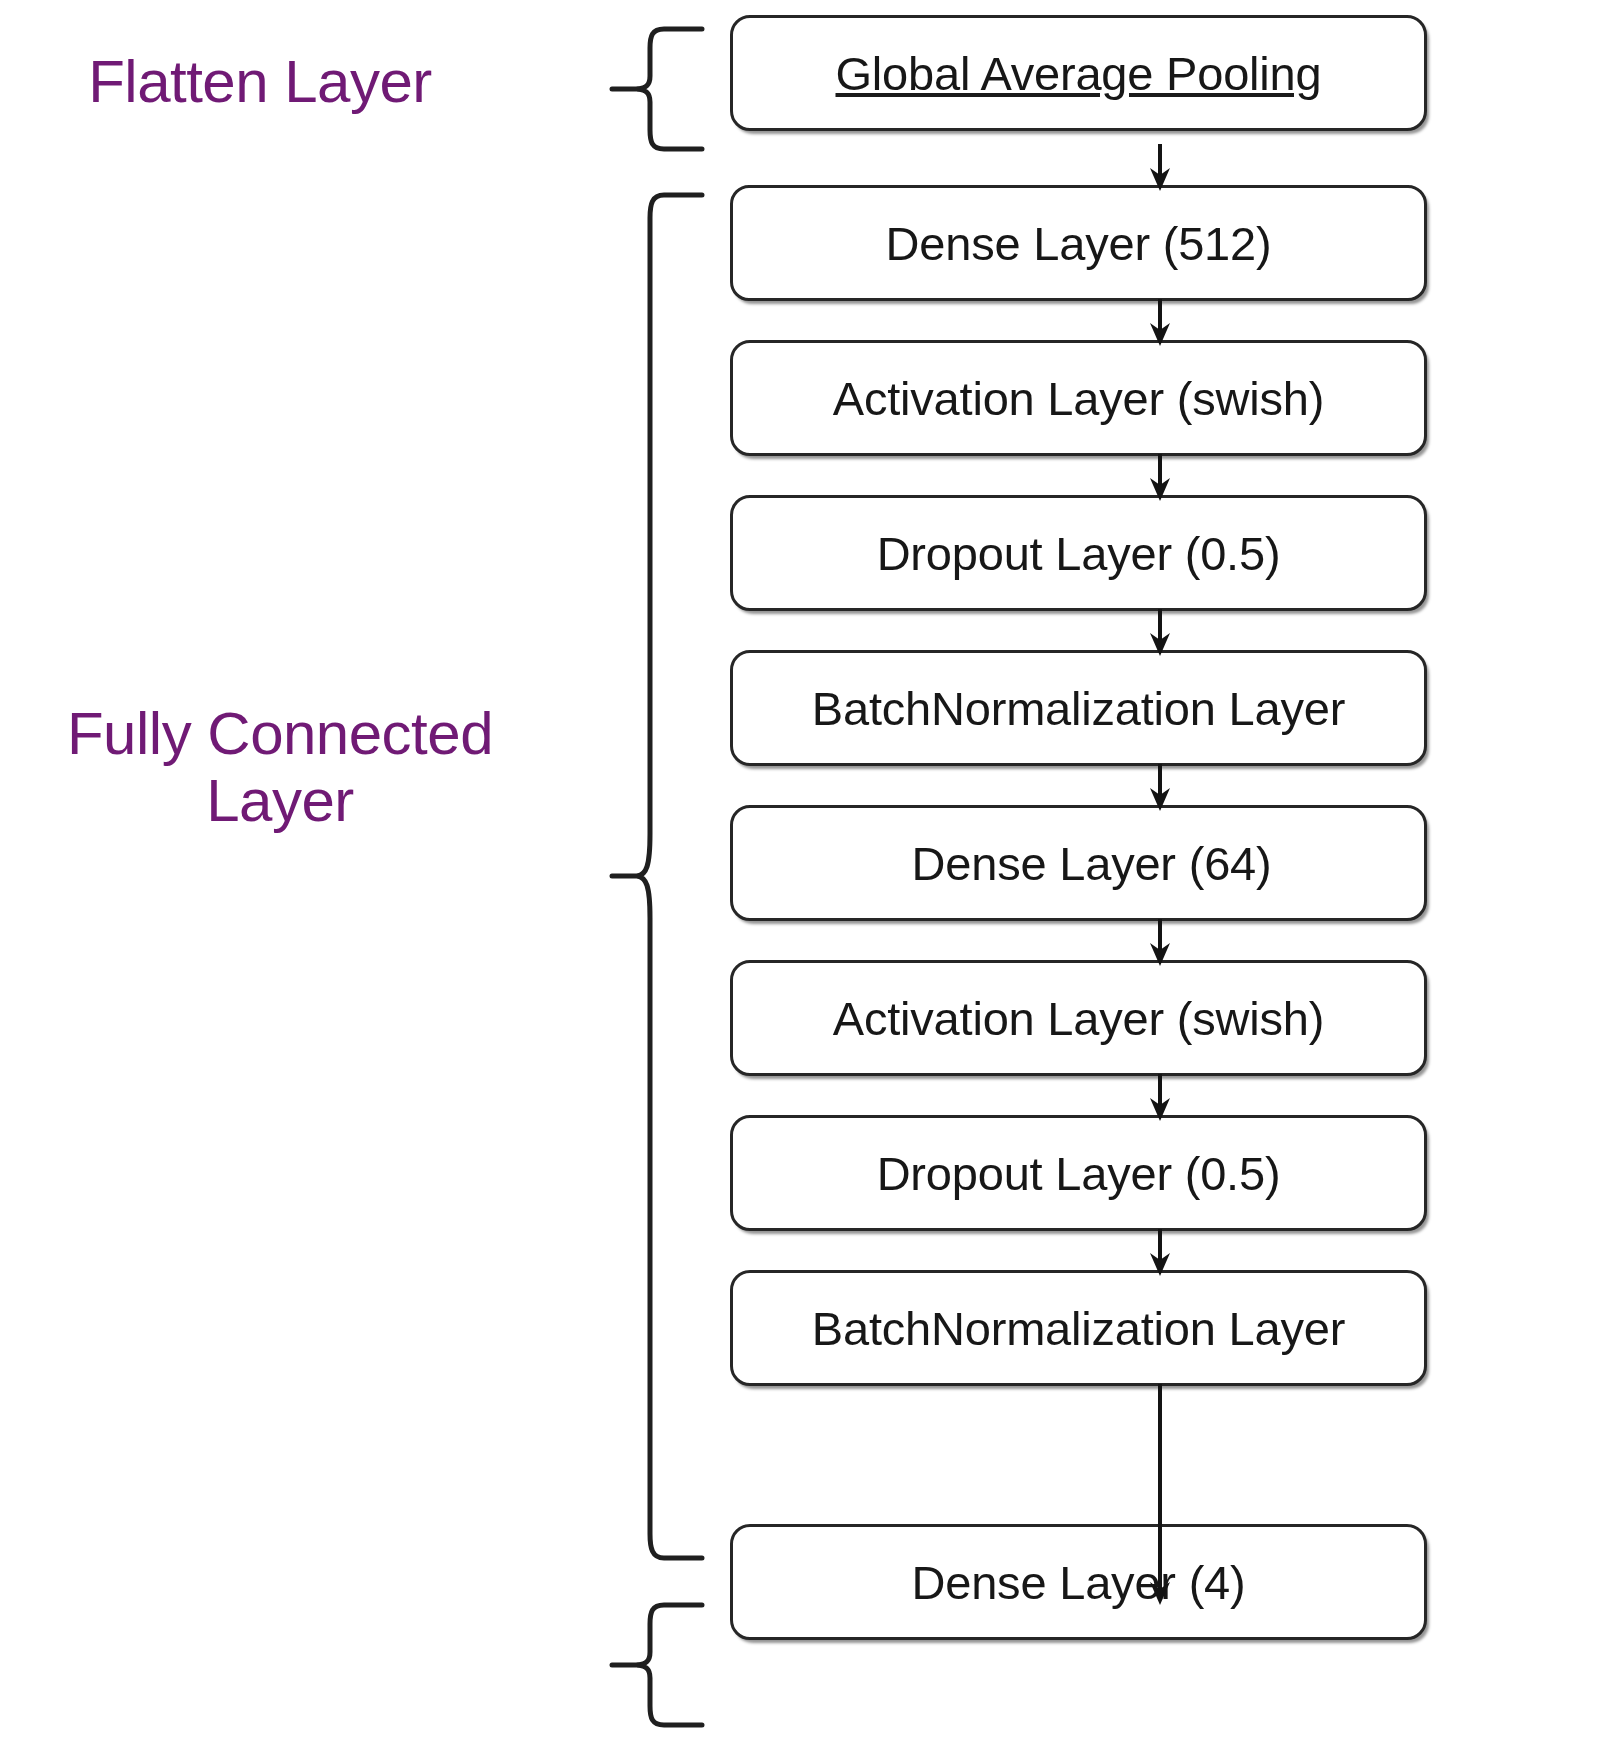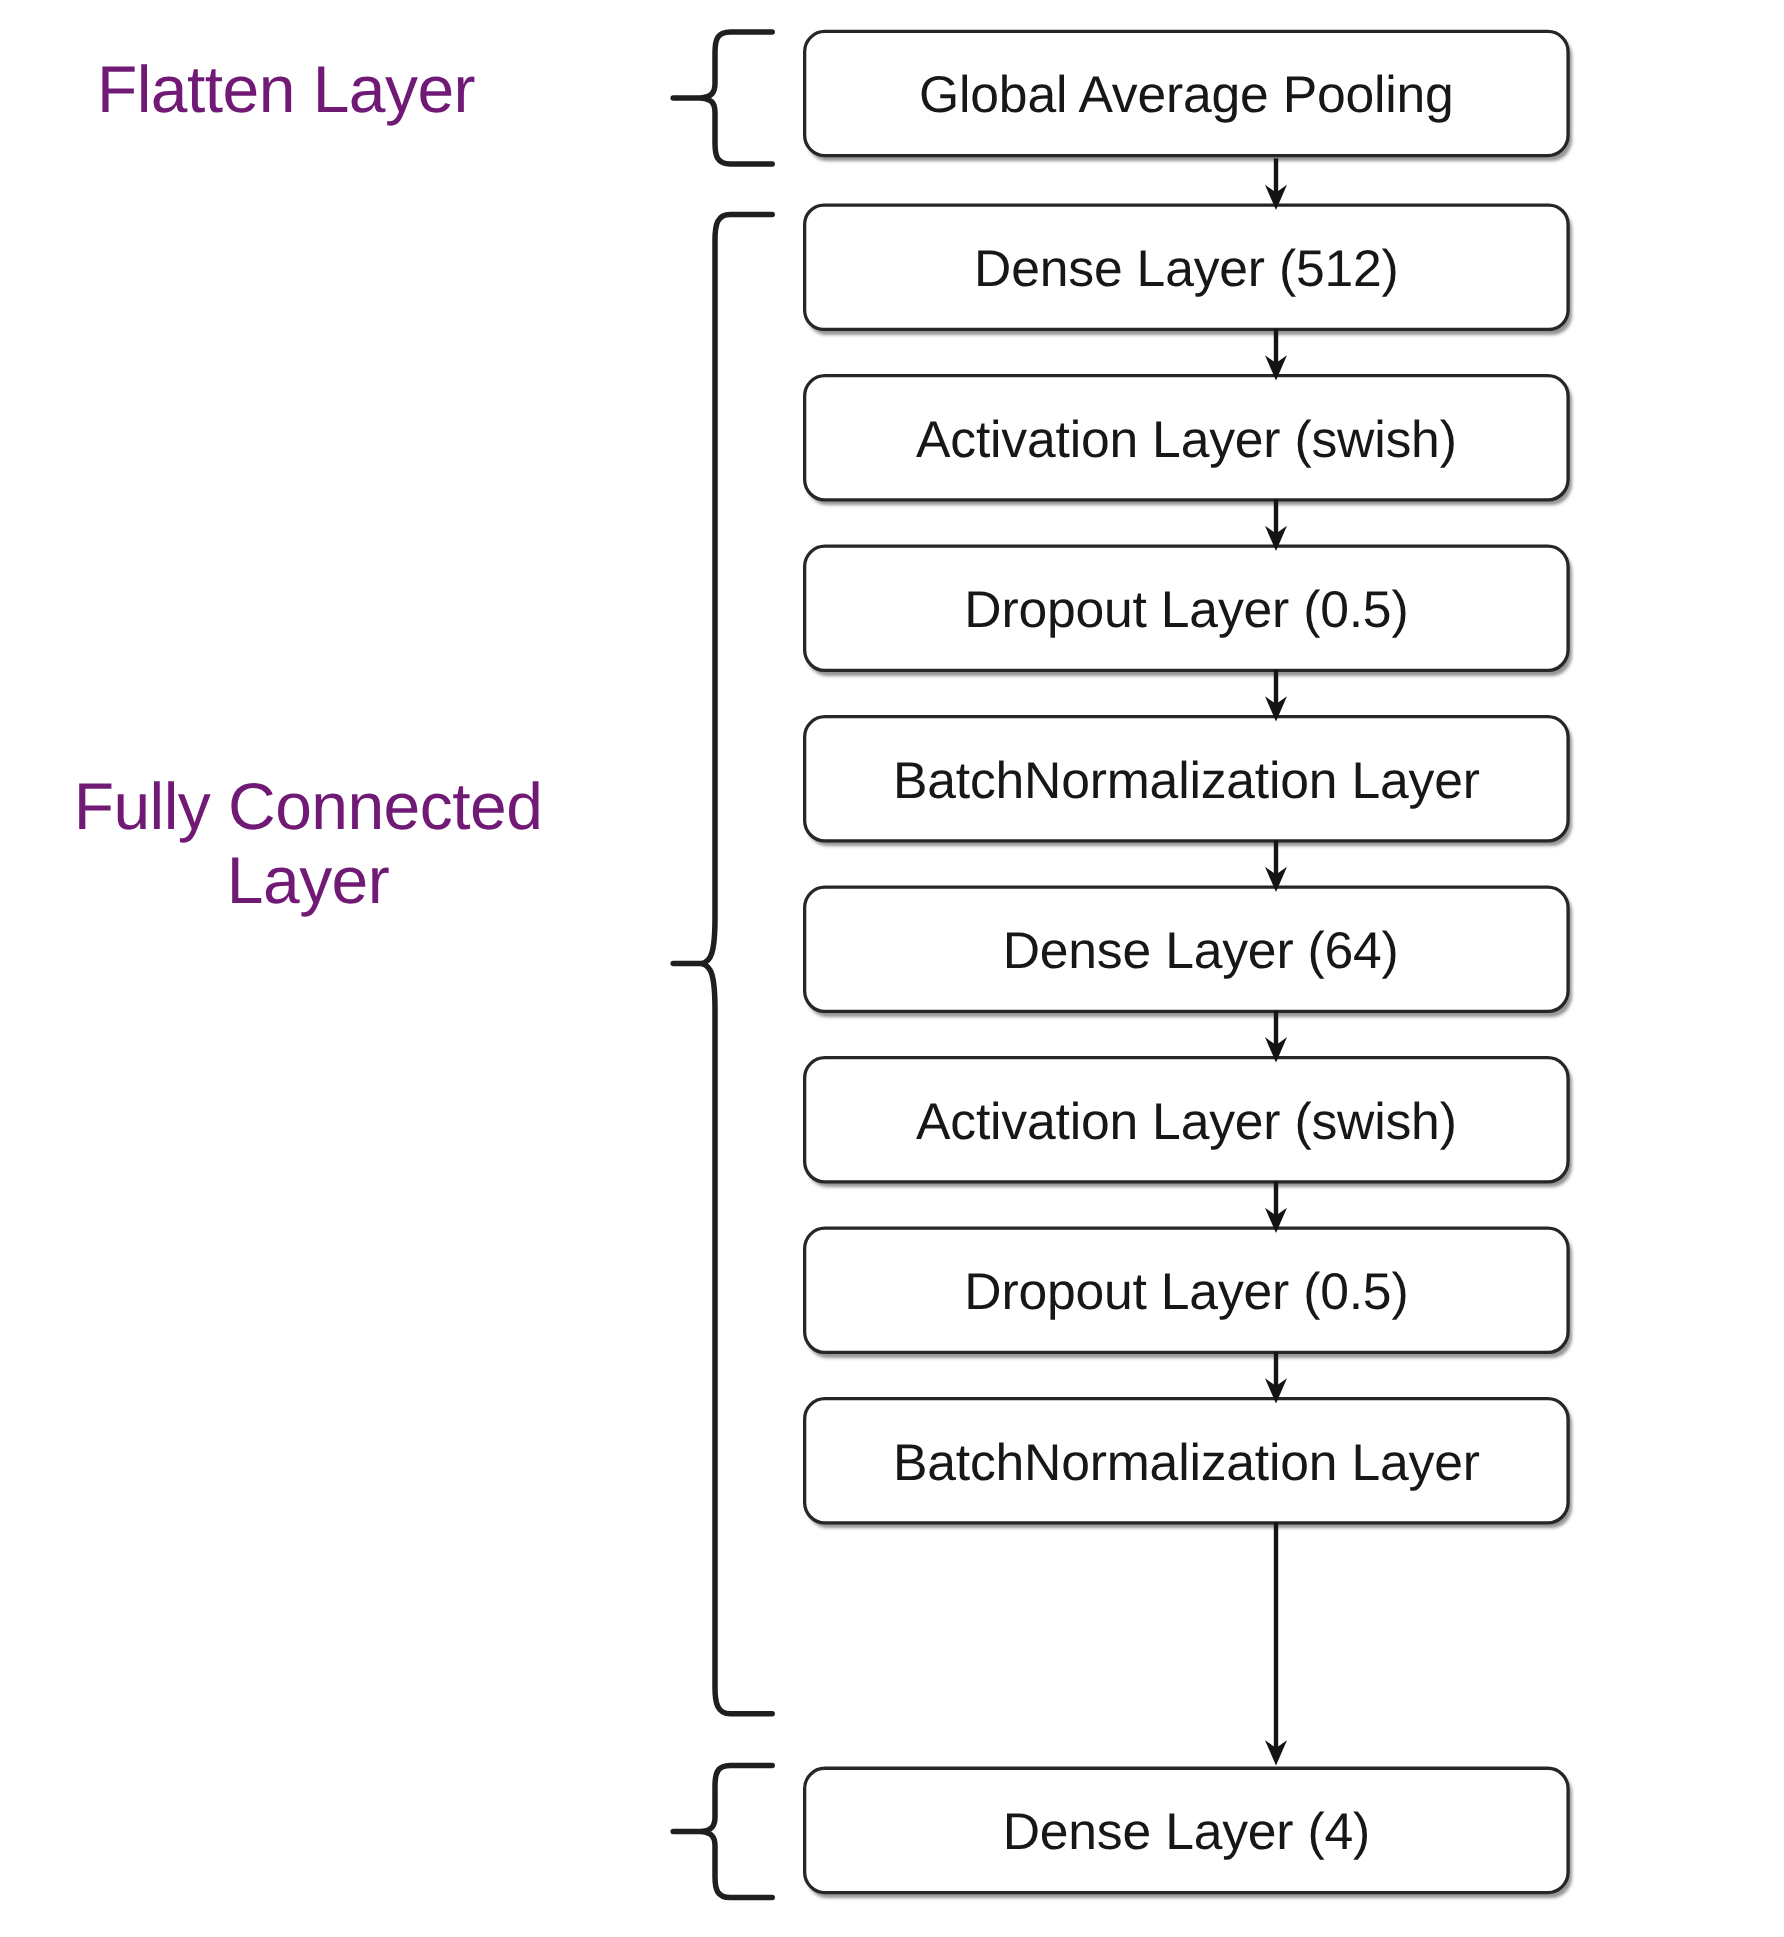--- a/index.html
+++ b/index.html
@@ -135,21 +135,21 @@
                L 38 50
                C 38 59 34 62 26 63
                C 34 64 38 67 38 76
                L 38 104
                C 38 116 40 123 52 123
                L 90 123"></path>
       <path d="M 26 63 L 0 63"></path>
     </svg>
   </div>
 
-  <div class="layer-box" style="top:27px;">
+  <div class="layer-box" style="top:15px;text-decoration:underline;">
     <span class="label">Global Average Pooling</span>
   </div>
 
   <div class="layer-box" style="top:185px;border-radius:19px;">
     <span class="label">Dense Layer (512)</span>
   </div>
 
   <div class="layer-box" style="top:340px;">
     <span class="label">Activation Layer (swish)</span>
   </div>
@@ -171,21 +171,21 @@
   </div>
 
   <div class="layer-box" style="top:1115px;">
     <span class="label">Dropout Layer (0.5)</span>
   </div>
 
   <div class="layer-box" style="top:1270px;">
     <span class="label">BatchNormalization Layer</span>
   </div>
 
-  <div class="layer-box" style="top:1606px;">
+  <div class="layer-box" style="top:1524px;">
     <span class="label">Dense Layer (4)</span>
   </div>
 
   <div class="arrow" style="top:144px;">
     <svg width="48" height="48" viewBox="0 0 48 48">
       <path d="M 24 0 L 24 38"></path>
       <path class="head" d="M 24 47 L 14 24 L 24 31 L 34 24 Z"></path>
     </svg>
   </div>
   <div class="arrow" style="top:299px;">

